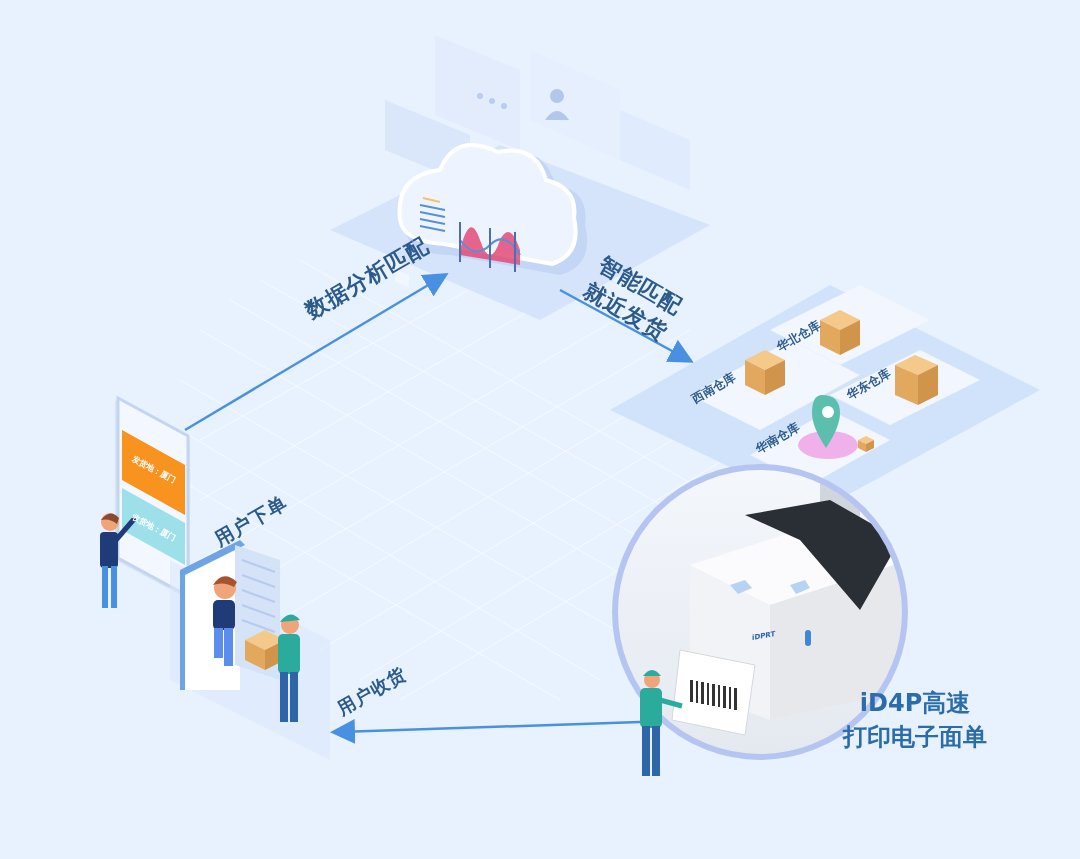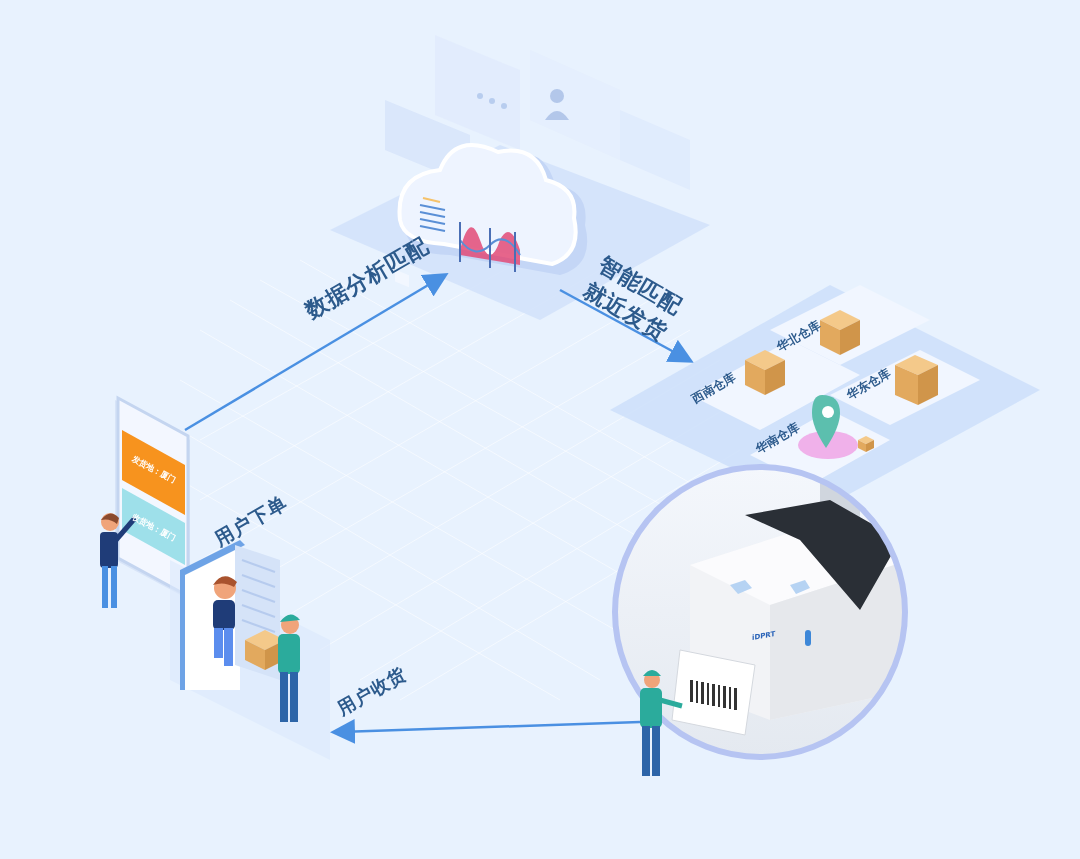--- a/index.html
+++ b/index.html
@@ -232,20 +232,24 @@
 
   <div style="position:absolute;left:608px;top:250px;transform:rotate(30deg);transform-origin:left top;">
     <div class="label" style="position:static;font-size:22px;">智能匹配</div>
     <div class="label" style="position:static;font-size:22px;">就近发货</div>
   </div>
 
   <div class="label" style="left:210px;top:530px;font-size:19px;transform:rotate(-30deg);transform-origin:left top;">用户下单</div>
 
   <div class="label" style="left:333px;top:700px;font-size:18px;transform:rotate(-30deg);transform-origin:left top;">用户收货</div>
 
+  <div class="caption" style="left:830px;top:686px;width:170px;">
+    <div>iD4P高速</div>
+    <div>打印电子面单</div>
+  </div>
 
   <div class="wh-label" style="left:778px;top:340px;">华北仓库</div>
   <div class="wh-label" style="left:693px;top:392px;">西南仓库</div>
   <div class="wh-label" style="left:848px;top:388px;">华东仓库</div>
   <div class="wh-label" style="left:757px;top:442px;">华南仓库</div>
 
   <div class="phone-card" style="left:126px;top:460px;width:56px;height:18px;transform:rotate(28deg);background:transparent;font-size:8px;">发货地：厦门</div>
   <div class="phone-card" style="left:126px;top:518px;width:56px;height:18px;transform:rotate(28deg);background:transparent;font-size:8px;">收货地：厦门</div>
 
   <div style="position:absolute;left:752px;top:632px;font-size:7px;color:#2a63b8;font-weight:bold;transform:skewY(-10deg);">iDPRT</div>

